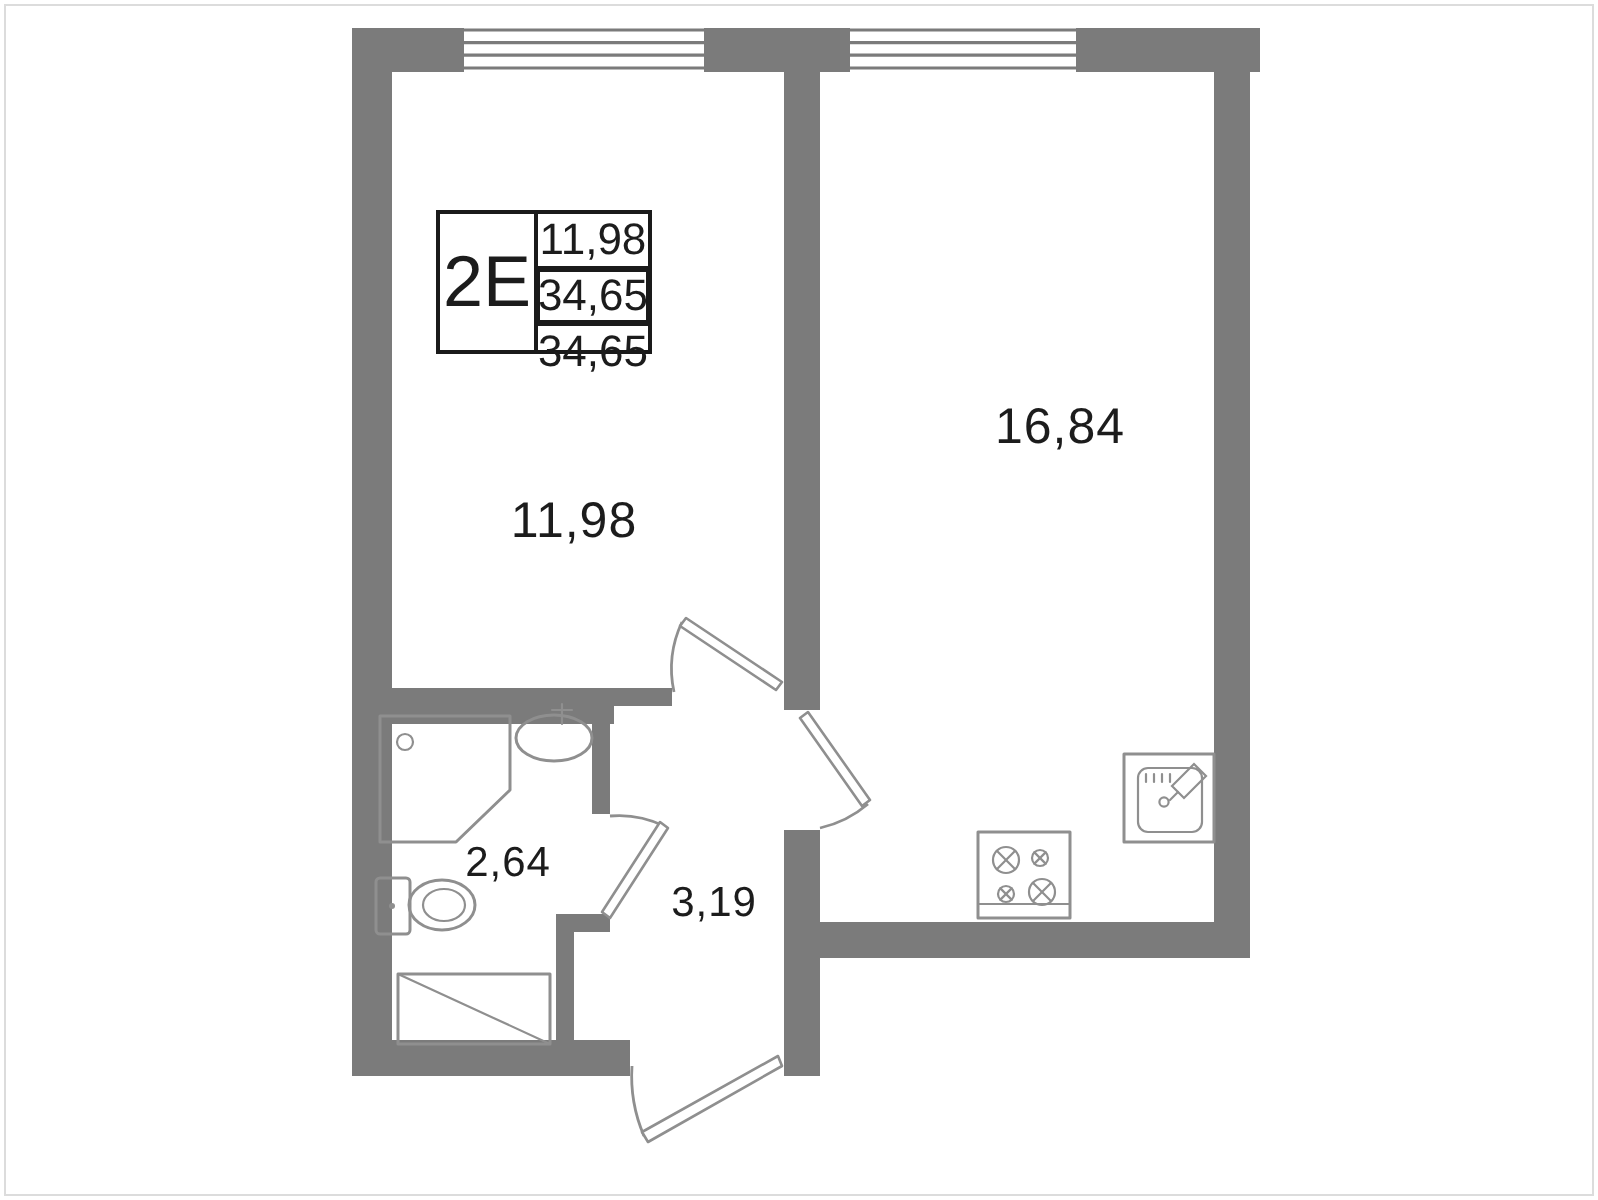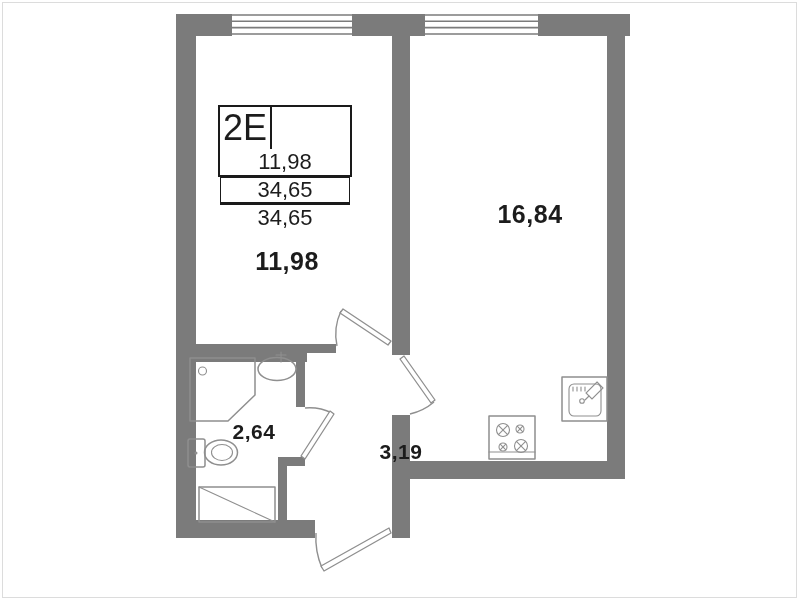--- a/index.html
+++ b/index.html
@@ -18,26 +18,26 @@
   .frame{position:absolute;inset:2px;border:1px solid var(--frame);pointer-events:none;}
   svg{position:absolute;left:0;top:0;}
   .wall{fill:var(--wall);stroke:none;}
   .winline{stroke:var(--wall);stroke-width:1.6;}
   .fix{stroke:var(--fixline);stroke-width:1.5;fill:none;stroke-linejoin:round;stroke-linecap:round;}
   .fixthin{stroke:var(--fixline);stroke-width:1.1;fill:none;stroke-linecap:round;}
   .leaf{fill:#ffffff;stroke:var(--fixline);stroke-width:1.3;stroke-linejoin:round;}
   .arc{stroke:var(--fixline);stroke-width:1.4;fill:none;}
   .room-label{
     position:absolute;transform:translate(-50%,-50%);
-    font-size:25px;letter-spacing:0.5px;white-space:nowrap;font-weight:bold;
+    font-size:25px;letter-spacing:0.5px;white-space:nowrap;
   }
   .room-label.small{font-size:21px;}
   .title-block{
-    position:absolute;left:218px;top:105px;width:134px;height:72px;
-    border:2px solid var(--tbborder);display:flex;background:#fff;box-sizing:border-box;flex-direction:column;
+    position:absolute;left:218px;top:105px;width:108px;height:72px;
+    border:2px solid var(--tbborder);display:flex;background:#fff;box-sizing:border-box;
   }
   .tb-left{
     width:52px;border-right:2px solid var(--tbborder);display:flex;
     align-items:center;justify-content:center;font-size:36px;box-sizing:border-box;
   }
   .tb-right{flex:1;display:flex;flex-direction:column;}
   .tb-row{
     flex:1;display:flex;align-items:center;justify-content:center;
     font-size:22px;box-sizing:border-box;border-bottom:2px solid var(--tbborder);
   }
@@ -159,14 +159,14 @@
     <div class="tb-right">
       <div class="tb-row">11,98</div>
       <div class="tb-row thick">34,65</div>
       <div class="tb-row">34,65</div>
     </div>
   </div>
 
   <div class="room-label" style="left:287px;top:261px;">11,98</div>
   <div class="room-label" style="left:530px;top:214px;">16,84</div>
   <div class="room-label small" style="left:254px;top:432px;">2,64</div>
-  <div class="room-label small" style="left:357px;top:452px;margin-left:44px;">3,19</div>
+  <div class="room-label small" style="left:357px;top:452px;">3,19</div>
 </div>
 
 </body></html>

